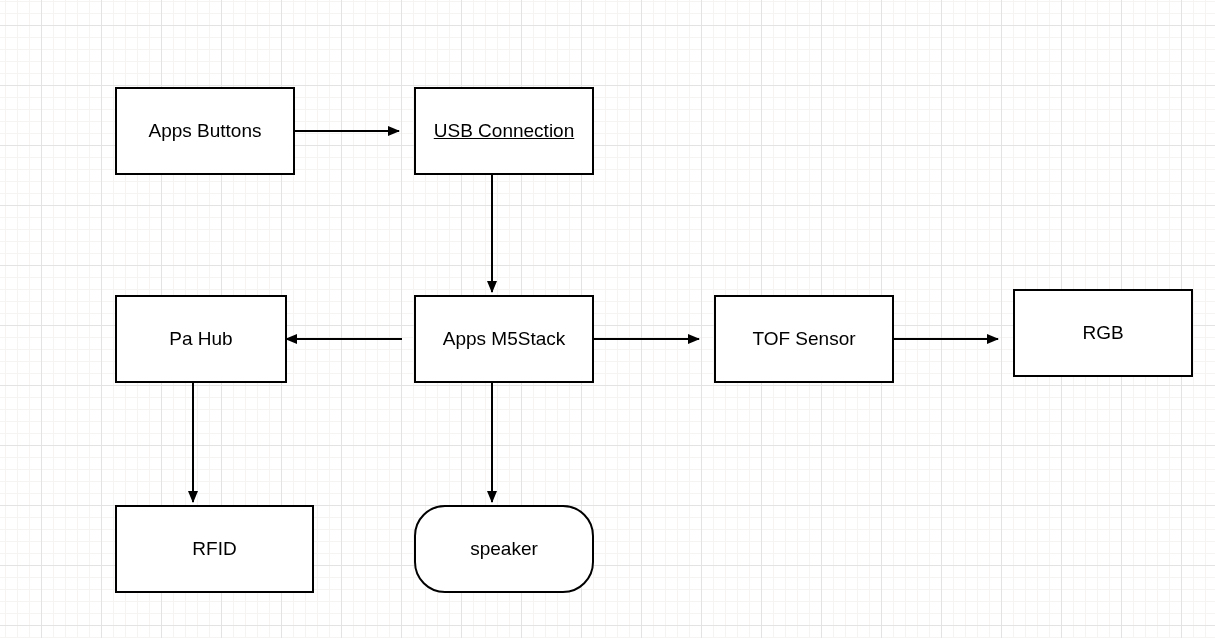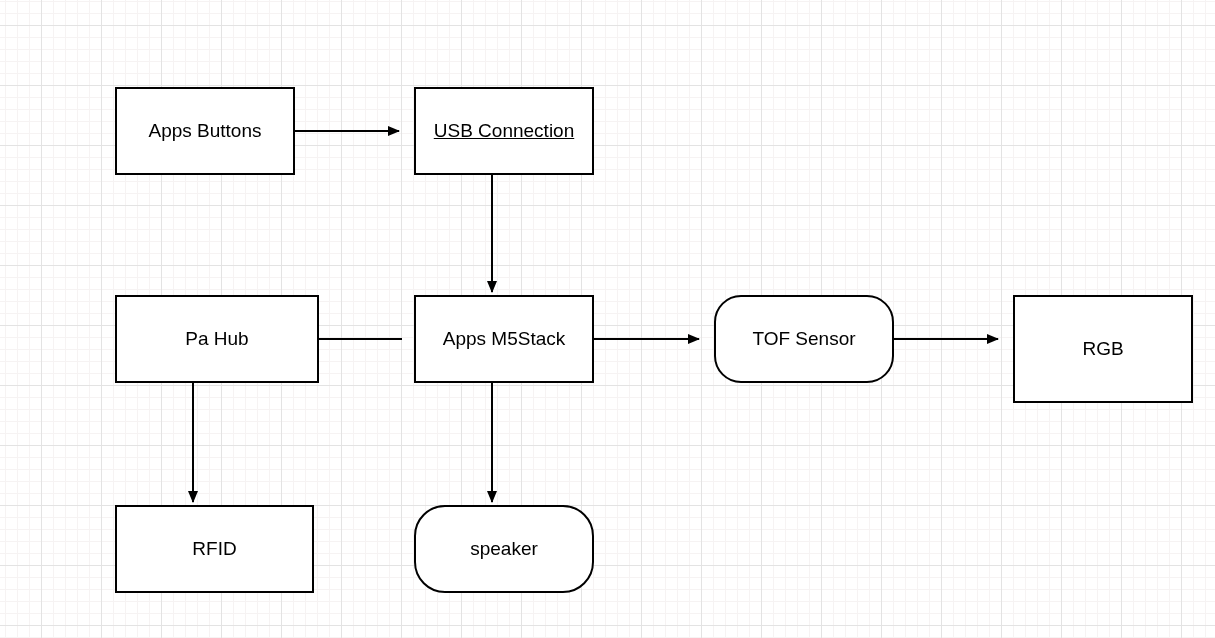--- a/index.html
+++ b/index.html
@@ -64,30 +64,30 @@
       <line class="edge" x1="193" y1="383" x2="193" y2="502" marker-end="url(#arrowhead)"></line>
       <line class="edge" x1="492" y1="383" x2="492" y2="502" marker-end="url(#arrowhead)"></line>
     </svg>
   <div>
       <div class="node" style="left: 103px; top: 87px; width: 180px; height: 88px;">
         <span>Apps Buttons</span>
       </div>
       <div class="node" style="left: 402px; top: 87px; width: 180px; height: 88px; text-decoration: underline;">
         <span>USB Connection</span>
       </div>
-      <div class="node" style="left: 103px; top: 295px; width: 204px; height: 88px;">
+      <div class="node" style="left: 103px; top: 295px; width: 172px; height: 88px;">
         <span>Pa Hub</span>
       </div>
       <div class="node" style="left: 402px; top: 295px; width: 180px; height: 88px;">
         <span>Apps M5Stack</span>
       </div>
-      <div class="node" style="left: 702px; top: 295px; width: 180px; height: 88px; border-radius: 27px;">
+      <div class="node" style="left: 702px; top: 295px; width: 180px; height: 88px;">
         <span>TOF Sensor</span>
       </div>
-      <div class="node" style="left: 1001px; top: 295px; width: 180px; height: 108px;">
+      <div class="node" style="left: 1001px; top: 289px; width: 180px; height: 88px;">
         <span>RGB</span>
       </div>
       <div class="node" style="left: 103px; top: 505px; width: 199px; height: 88px;">
         <span>RFID</span>
       </div>
       <div class="node" style="left: 402px; top: 505px; width: 180px; height: 88px; border-radius: 31px;">
         <span>speaker</span>
       </div>
     </div>
 </div>

